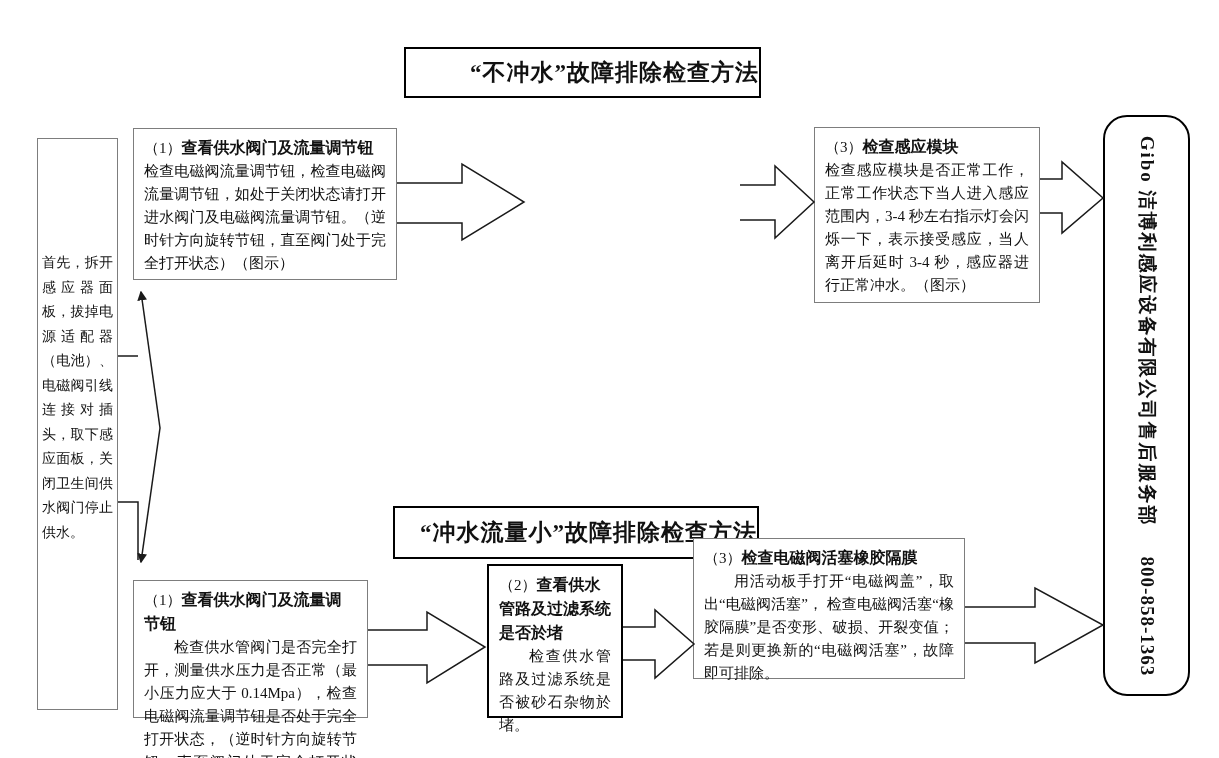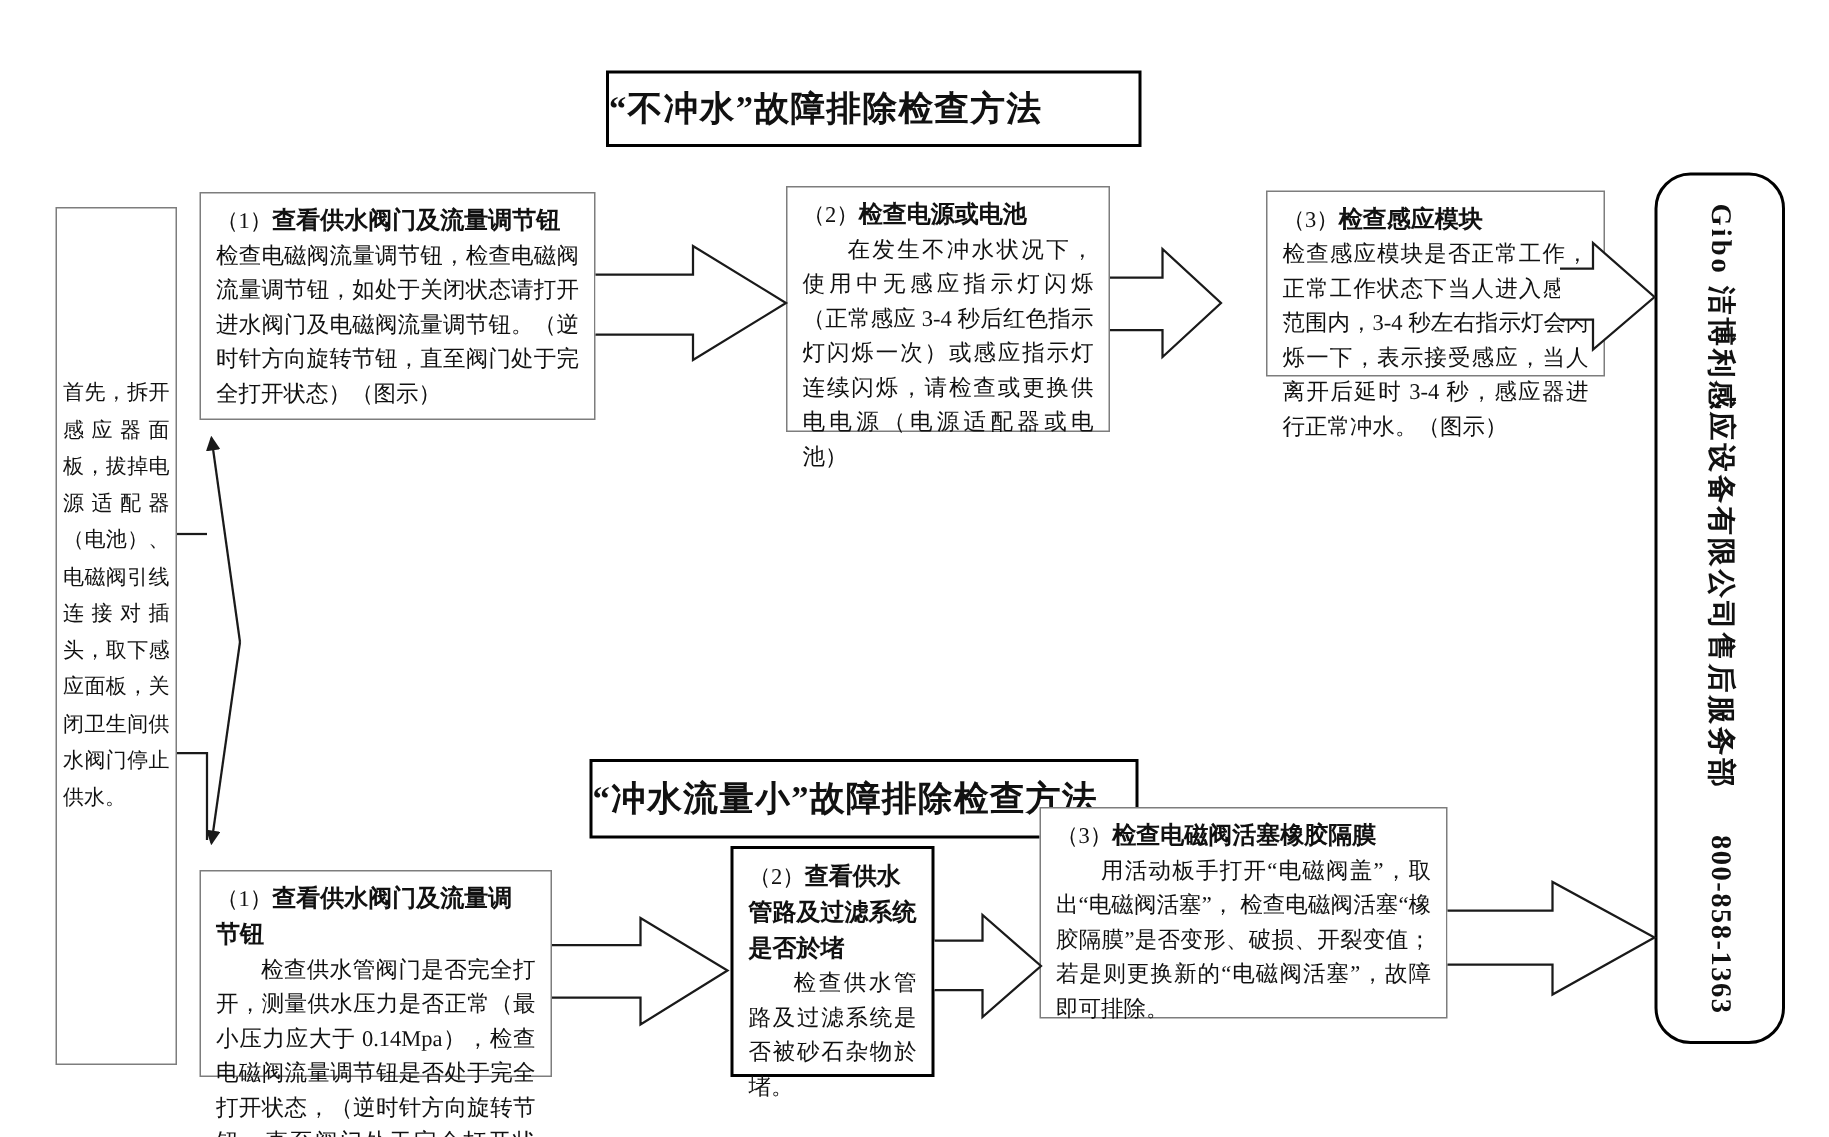--- a/index.html
+++ b/index.html
@@ -2,35 +2,35 @@
 <html><head>
 <meta charset="utf-8">
 <style>
   html,body{margin:0;padding:0;background:#ffffff;}
   body{width:1219px;height:758px;position:relative;overflow:hidden;
        font-family:"Liberation Serif","DejaVu Serif",serif;color:#111;}
   .stage{position:absolute;inset:0;width:1219px;height:758px;}
 
   
   .title-box{position:absolute;border:2px solid #000;background:#fff;
-     display:flex;align-items:center;justify-content:flex-start;
+     display:flex;align-items:center;justify-content:flex-end;
      font-weight:bold;font-size:23px;letter-spacing:1px;z-index:2;}
   #title-top{left:404px;top:47px;width:353px;height:47px;}
   #title-bottom{left:393px;top:474px;width:362px;height:49px;margin-top:32px;}
 
   
   .box{position:absolute;background:#fff;border:1.5px solid #7d7d7d;
      box-sizing:border-box;padding:7px 10px 20px 10px;
      font-size:15px;line-height:23px;text-align:justify;z-index:2;}
   .step-heading{text-align:left;}
   .step-heading b{font-size:16px;}
   .indent{text-indent:2em;}
   #box-a1{left:133px;top:128px;width:264px;height:152px;}
   #box-a2{left:524px;top:124px;width:216px;height:164px;}
-  #box-a3{left:844px;top:127px;width:226px;height:124px;}
+  #box-a3{left:814px;top:127px;width:226px;height:176px;}
   #box-b1{left:133px;top:580px;width:235px;height:138px;}
   #box-b2{left:487px;top:564px;width:136px;height:154px;border:2px solid #000;}
   #box-b3{left:693px;top:538px;width:272px;height:141px;}
 
   
   #left-box{position:absolute;left:37px;top:138px;width:81px;height:572px;
      border:1.5px solid #7d7d7d;box-sizing:border-box;background:#fff;
      padding:112px 4px 0 4px;font-size:14px;line-height:24.5px;
      text-align:justify;z-index:2;}
 
@@ -62,24 +62,20 @@
 
   <div id="left-box">
     <span>首先，拆开感应器面板，拔掉电源适配器（电池）、电磁阀引线连接对插头，取下感应面板，关闭卫生间供水阀门停止供水。</span>
   </div>
 
   <div class="box" id="box-a1">
     <div class="step-heading"><span>（1）</span><b>查看供水阀门及流量调节钮</b></div>
     <div class="step-body">检查电磁阀流量调节钮，检查电磁阀流量调节钮，如处于关闭状态请打开进水阀门及电磁阀流量调节钮。（逆时针方向旋转节钮，直至阀门处于完全打开状态）（图示）</div>
   </div>
 
-  <div class="box" id="box-a2">
-    <div class="step-heading"><span>（2）</span><b>检查电源或电池</b></div>
-    <div class="step-body indent">在发生不冲水状况下，使用中无感应指示灯闪烁（正常感应 3-4 秒后红色指示灯闪烁一次）或感应指示灯连续闪烁，请检查或更换供电电源（电源适配器或电池）</div>
-  </div>
 
   <div class="box" id="box-a3">
     <div class="step-heading"><span>（3）</span><b>检查感应模块</b></div>
     <div class="step-body">检查感应模块是否正常工作，正常工作状态下当人进入感应范围内，3-4 秒左右指示灯会闪烁一下，表示接受感应，当人离开后延时 3-4 秒，感应器进行正常冲水。（图示）</div>
   </div>
 
   <div class="box" id="box-b1">
     <div class="step-heading"><span>（1）</span><b>查看供水阀门及流量调节钮</b></div>
     <div class="step-body indent">检查供水管阀门是否完全打开，测量供水压力是否正常（最小压力应大于 0.14Mpa），检查电磁阀流量调节钮是否处于完全打开状态，（逆时针方向旋转节钮，直至阀门处于完全打开状态）。　图示）</div>
   </div>

